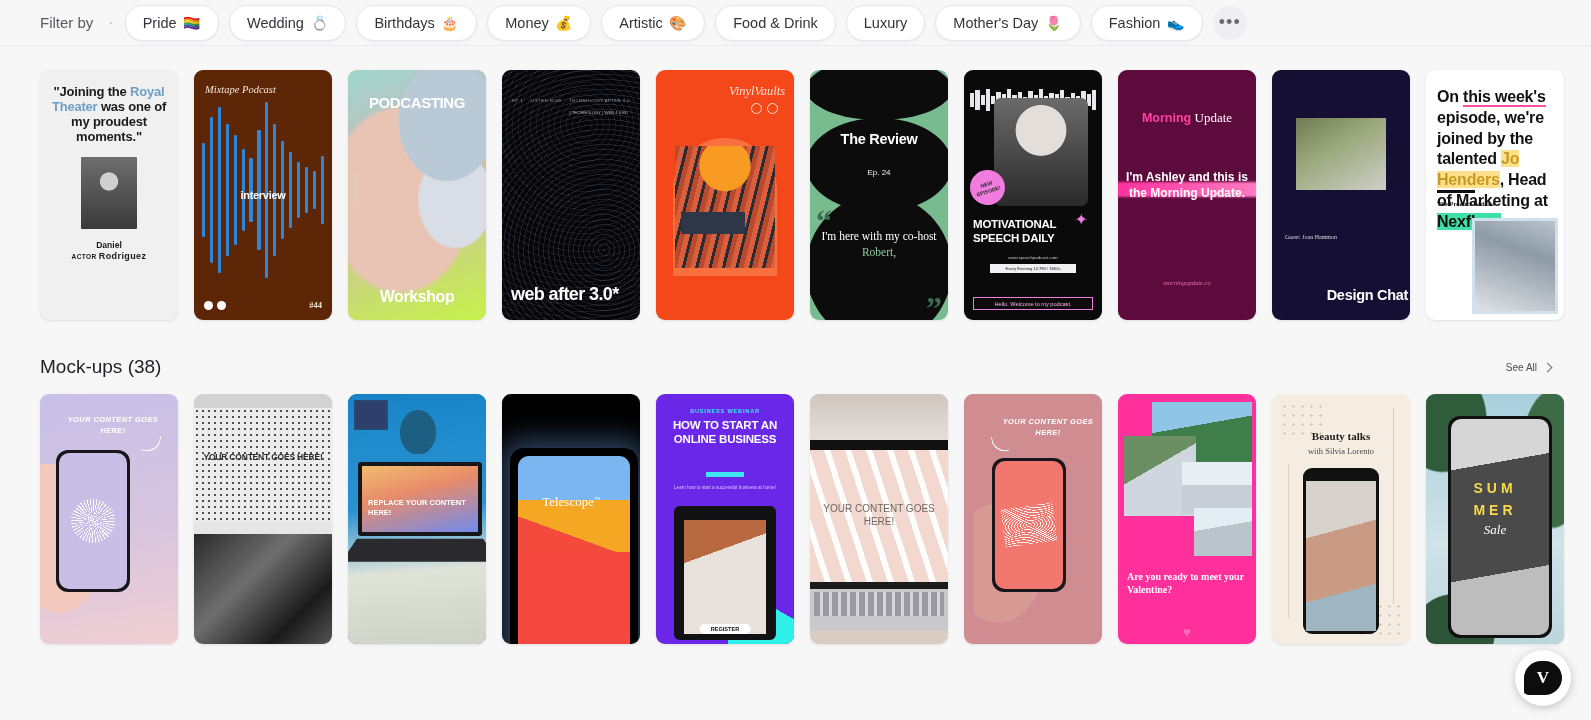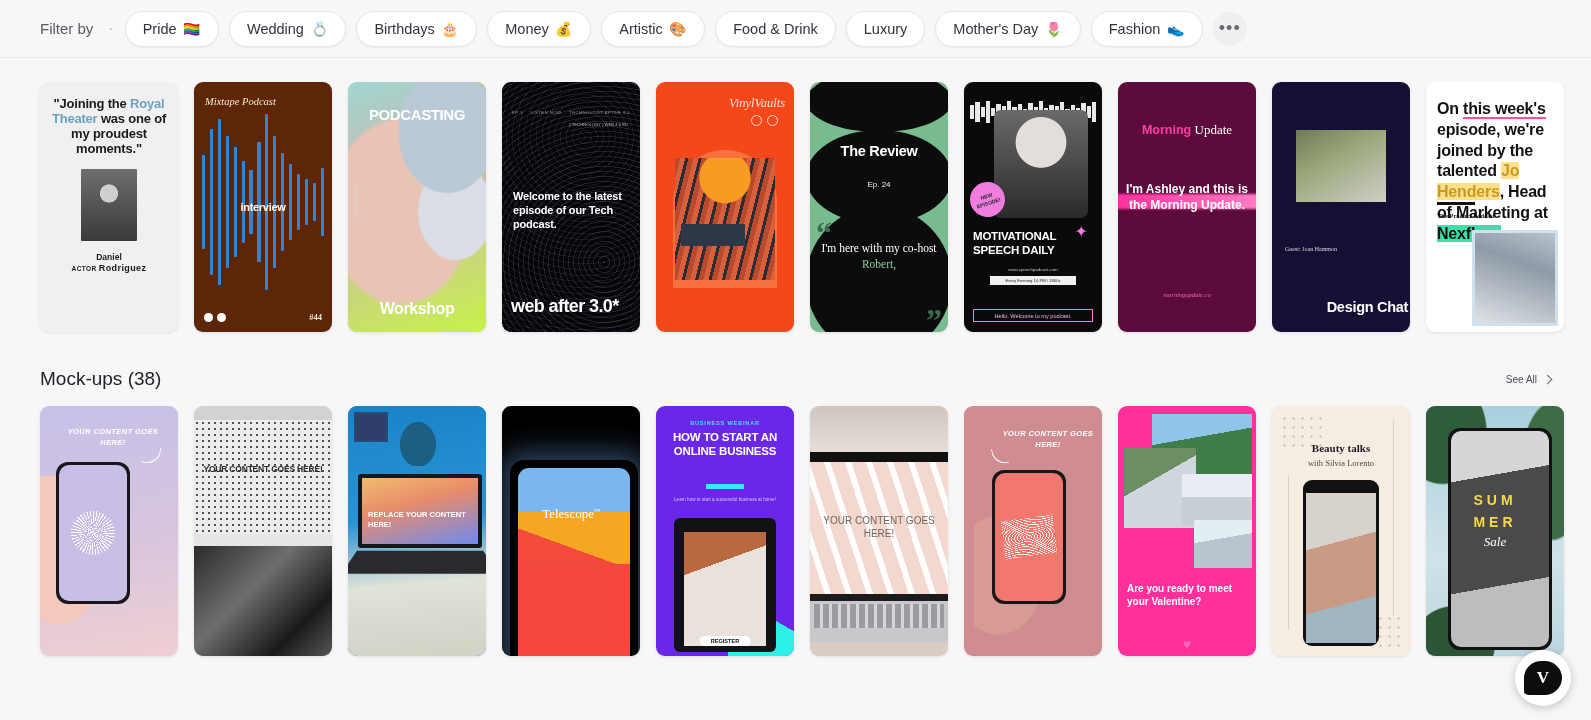--- a/index.html
+++ b/index.html
@@ -6,21 +6,21 @@
   * { box-sizing: border-box; margin: 0; padding: 0; }
   html, body {
     width: 1591px; height: 720px;
     background: #f7f7f8;
     font-family: "Liberation Sans", sans-serif;
     overflow: hidden;
   }
 
   
   .filterbar {
-    height: 58px;
+    height: 46px;
     background: #f7f7f8;
     display: flex;
     align-items: center;
     padding: 0 18px 0 40px;
     gap: 10px;
     border-bottom: 1px solid #e9e9ed;
     position: relative;
     z-index: 5;
   }
   .filter-label {
@@ -330,21 +330,21 @@
   .c-hand2 .hnd { position:absolute; left:10px; bottom:0; width:102px; height:150px;
     background:radial-gradient(ellipse 62% 56% at 24% 46%, #d89a95 0 70%, transparent 72%);}
 
   .c-val { background:#ff2f9c; }
   .c-val .i1,.c-val .i2,.c-val .i3 { position:absolute; }
   .c-val .i1 { left:34px; right:4px; top:8px; height:74px; background:linear-gradient(170deg,#8fc6e8 0 34%, #3f7d4a 34% 100%); }
   .c-val .i2 { left:6px; top:42px; width:72px; height:80px; background:linear-gradient(150deg,#6b8f63 0 40%, #cfd6dd 40% 100%); }
   .c-val .i3 { left:64px; top:68px; right:4px; height:52px; background:linear-gradient(180deg,#e8eef3 0 45%, #c7ced6 45% 100%); }
   .c-val .i4 { position:absolute; left:76px; right:4px; top:114px; height:48px; background:linear-gradient(170deg,#e3edf4 0 40%, #b9c4cd 40% 100%);}
   .c-val .t { position:absolute; left:9px; right:6px; top:176px; color:#fff; font-weight:700;
-    font-size:10px; line-height:1.3;}
+    font-size:10px; line-height:1.3;font-family:Liberation Serif, serif;}
   .c-val .hrt { position:absolute; left:0; right:0; bottom:4px; text-align:center; color:#fb6cb7; font-size:14px; }
 
   .c-beauty { background:#f5ece2; }
   .c-beauty .dots1,.c-beauty .dots2 { position:absolute; width:44px; height:34px;
     background-image:radial-gradient(#d9c7b4 1px, transparent 1.2px); background-size:9px 9px;}
   .c-beauty .dots1 { left:8px; top:8px; }
   .c-beauty .dots2 { right:8px; bottom:8px; }
   .c-beauty .t { position:absolute; left:0; right:0; top:36px; text-align:center; color:#1c1c1c;
     font-family:"Liberation Serif", serif; font-weight:700; font-size:11px;}
   .c-beauty .s { position:absolute; left:0; right:0; top:52px; text-align:center; color:#4a4a4a;
@@ -486,21 +486,20 @@
 
     <div class="card c-tech">
       <div class="mesh"></div>
       <div class="top">
         <span>EP 1</span>
         <span>LISTEN NOW</span>
         <span>TECHNOLOGY AFTER 3.0</span>
       </div>
       <div class="sub">[ TECHNOLOGY ]
 WEB 4.0 ED</div>
-      <div class="hd">Welcome to the latest episode of our Tech podcast.</div>
       <div class="big">web after 3.0*</div>
     </div>
 
     <div class="card c-vinyl">
       <div class="brand">VinylVaults</div>
       <div class="soc">
           <i></i>
           <i></i>
         </div>
       <div class="arch"></div>

